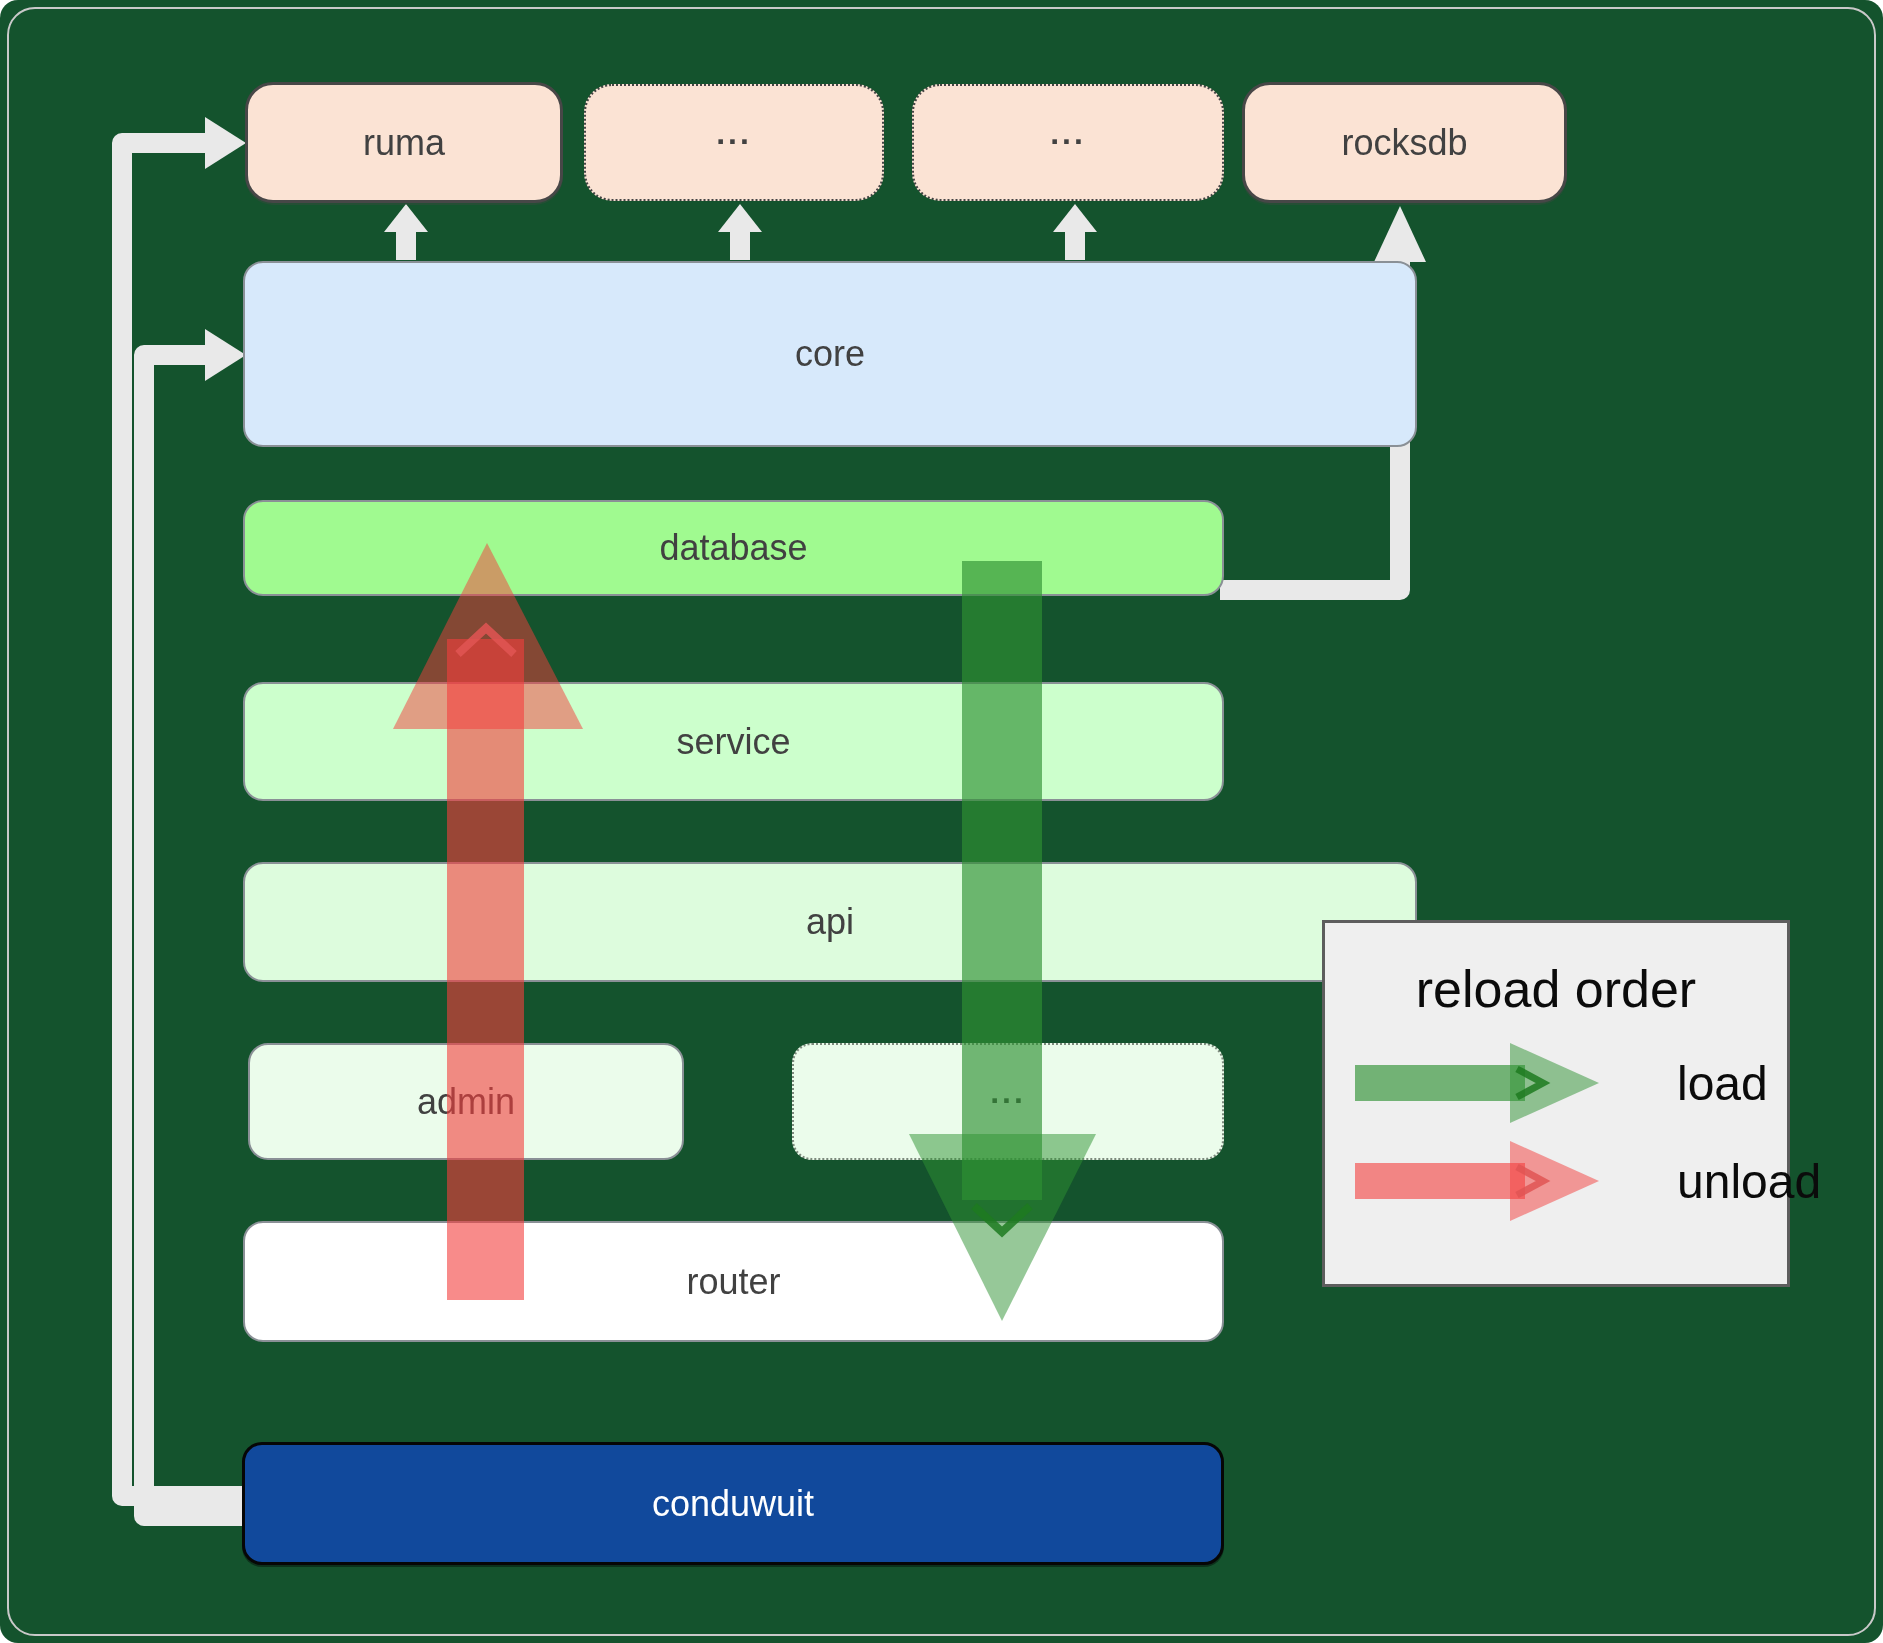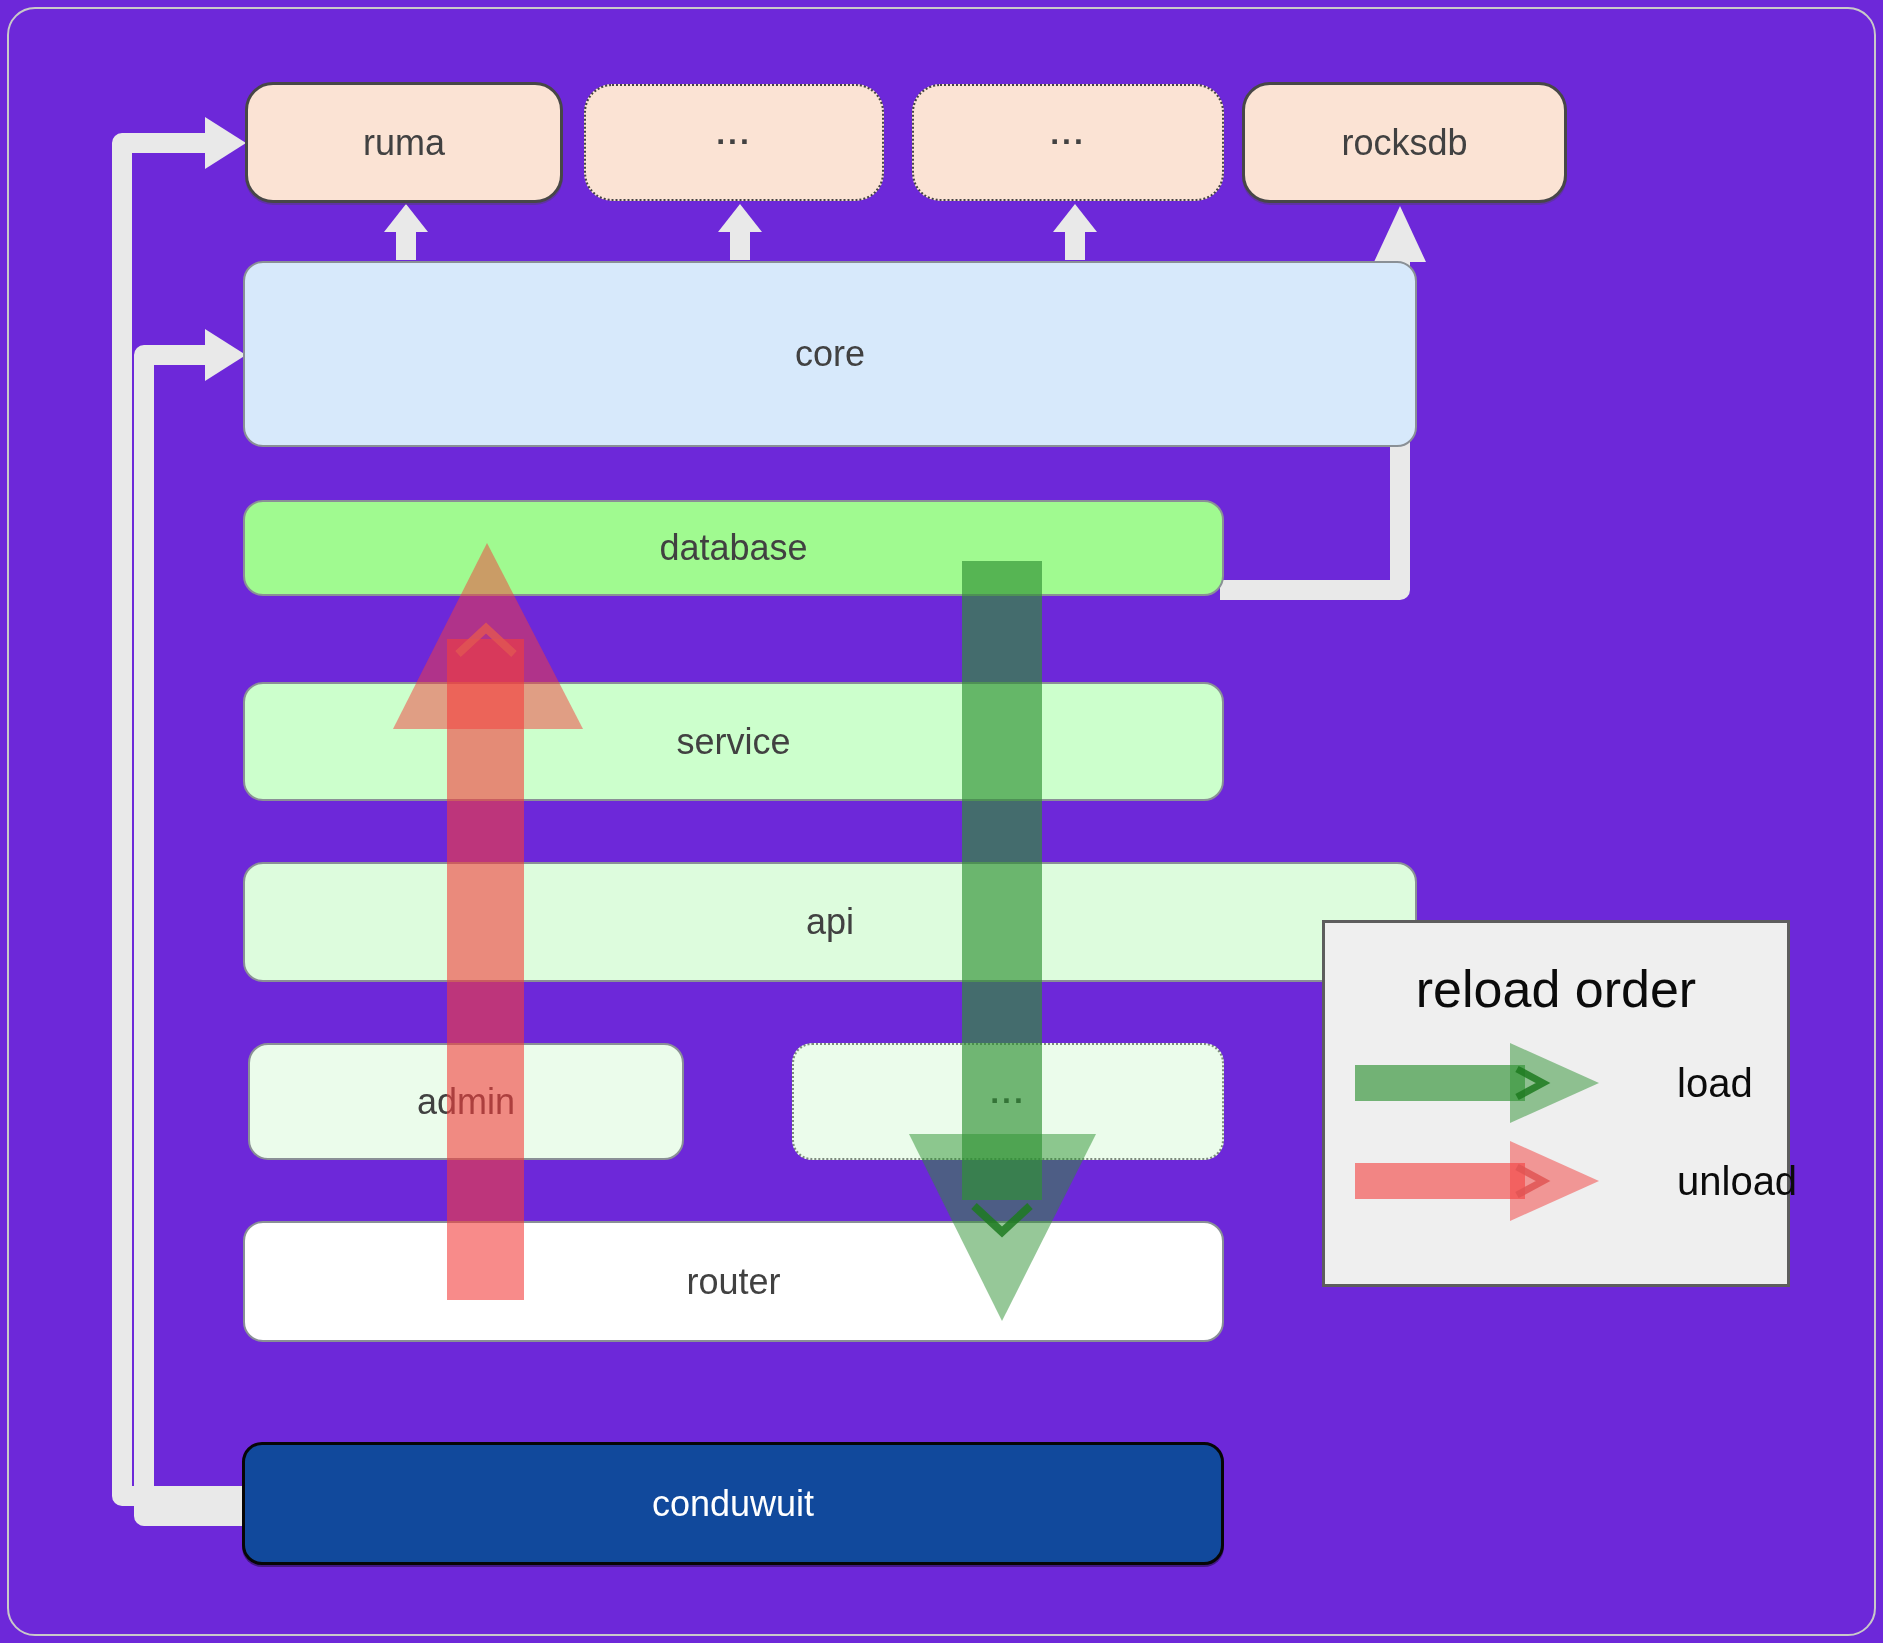--- a/index.html
+++ b/index.html
@@ -1,18 +1,18 @@
 <!DOCTYPE html>
 <html><head>
 <meta charset="utf-8">
 <style>
   html,body{margin:0;padding:0;background:#fff;}
   #canvas{
-    position:relative;width:1883px;height:1643px;background:#6d28d9;
-    font-family:"Liberation Sans","DejaVu Sans",sans-serif;overflow:hidden;
+    position:relative;width:1883px;height:1643px;background:#14532d;
+    font-family:"Liberation Sans","DejaVu Sans",sans-serif;overflow:hidden;border-radius:18px;
   }
   #page-border{
     position:absolute;left:7px;top:7px;width:1865px;height:1625px;
     border:2px solid #c9c9c9;border-radius:28px;pointer-events:none;
   }
   .layer{position:absolute;left:0;top:0;width:1883px;height:1643px;pointer-events:none;}
   .box{
     position:absolute;display:flex;align-items:center;justify-content:center;
     box-sizing:border-box;font-size:36px;color:#414141;
   }
@@ -37,21 +37,21 @@
     box-shadow:0 2px 0 rgba(0,0,0,0.4);}
   .dots{font-weight:700;font-size:32px;letter-spacing:3px;transform:translateY(-9px);}
   #legend{
     position:absolute;left:1322px;top:920px;width:468px;height:367px;
     background:#efefef;border:3px solid #5d5d5d;box-sizing:border-box;
   }
   #legend-title{position:absolute;top:36px;left:0;width:100%;text-align:center;
     font-size:52px;color:#0b0b0b;}
   .lrow{position:absolute;left:22px;display:flex;align-items:center;}
   .lrow svg{display:block;}
-  .llabel{font-size:40px;color:#0b0b0b;margin-left:40px;}
+  .llabel{font-size:48px;color:#0b0b0b;margin-left:40px;}
   #legend-row-load{top:114px;}
   #legend-row-unload{top:212px;}
 </style>
 </head>
 <body>
 
 <div id="canvas">
 
   <svg class="layer" viewBox="0 0 1883 1643">
     <g stroke="#e9e9e9" stroke-width="20" fill="none" stroke-linejoin="round">

